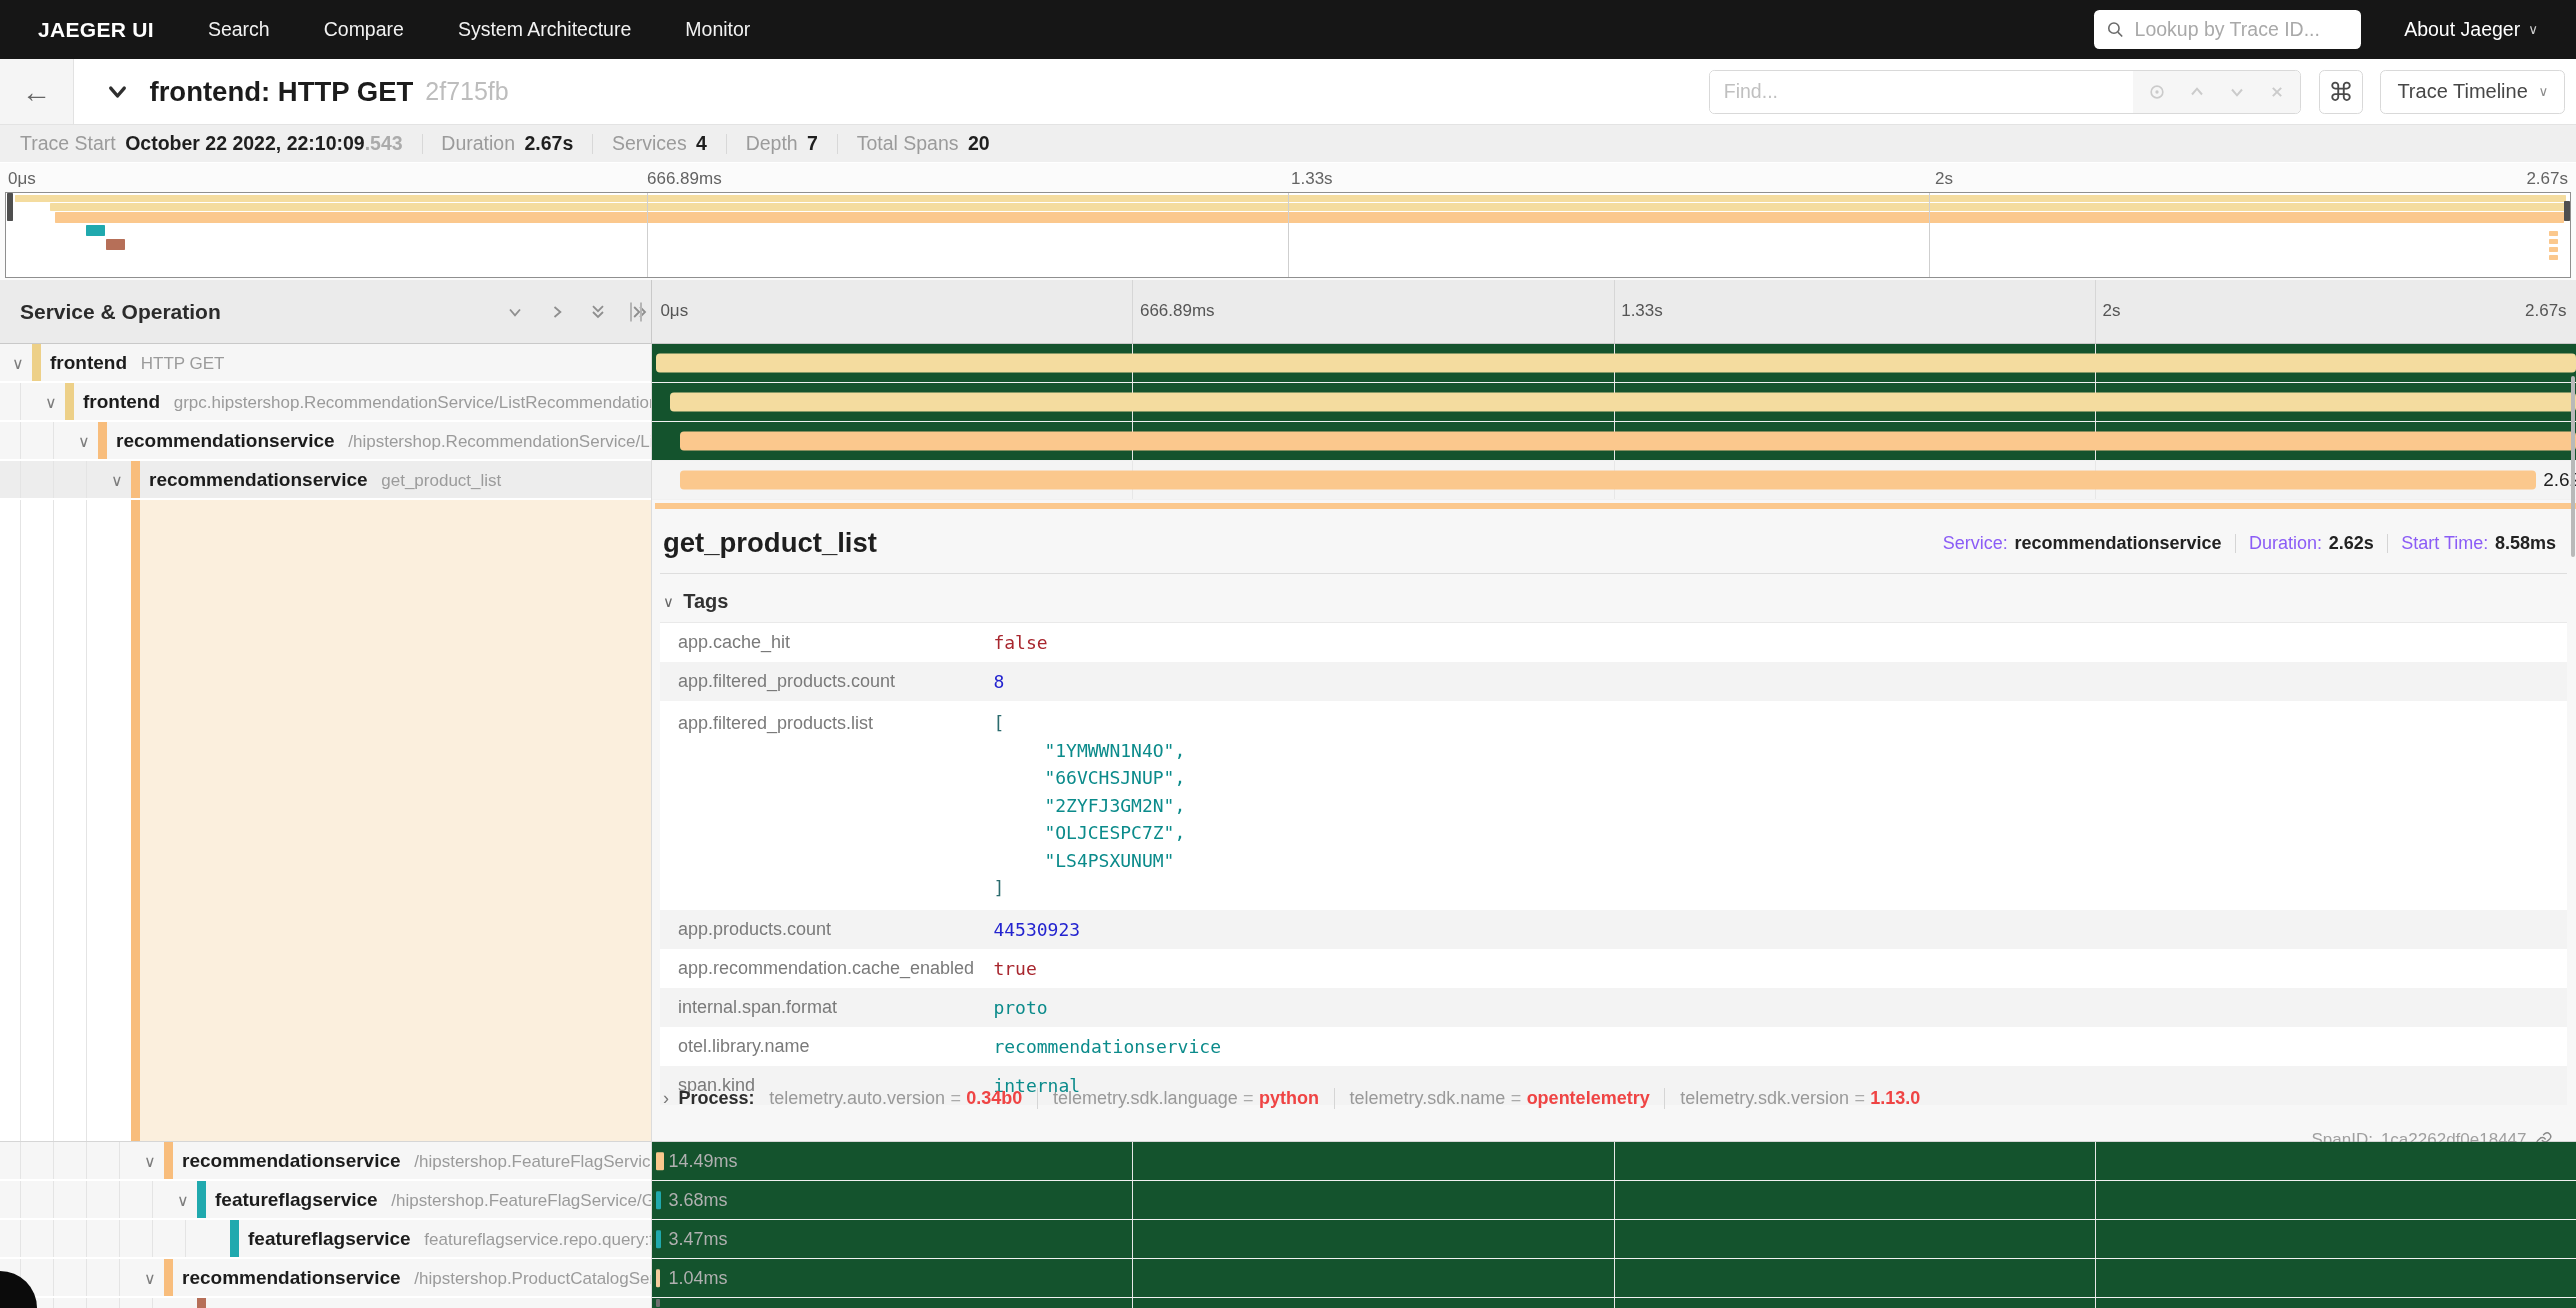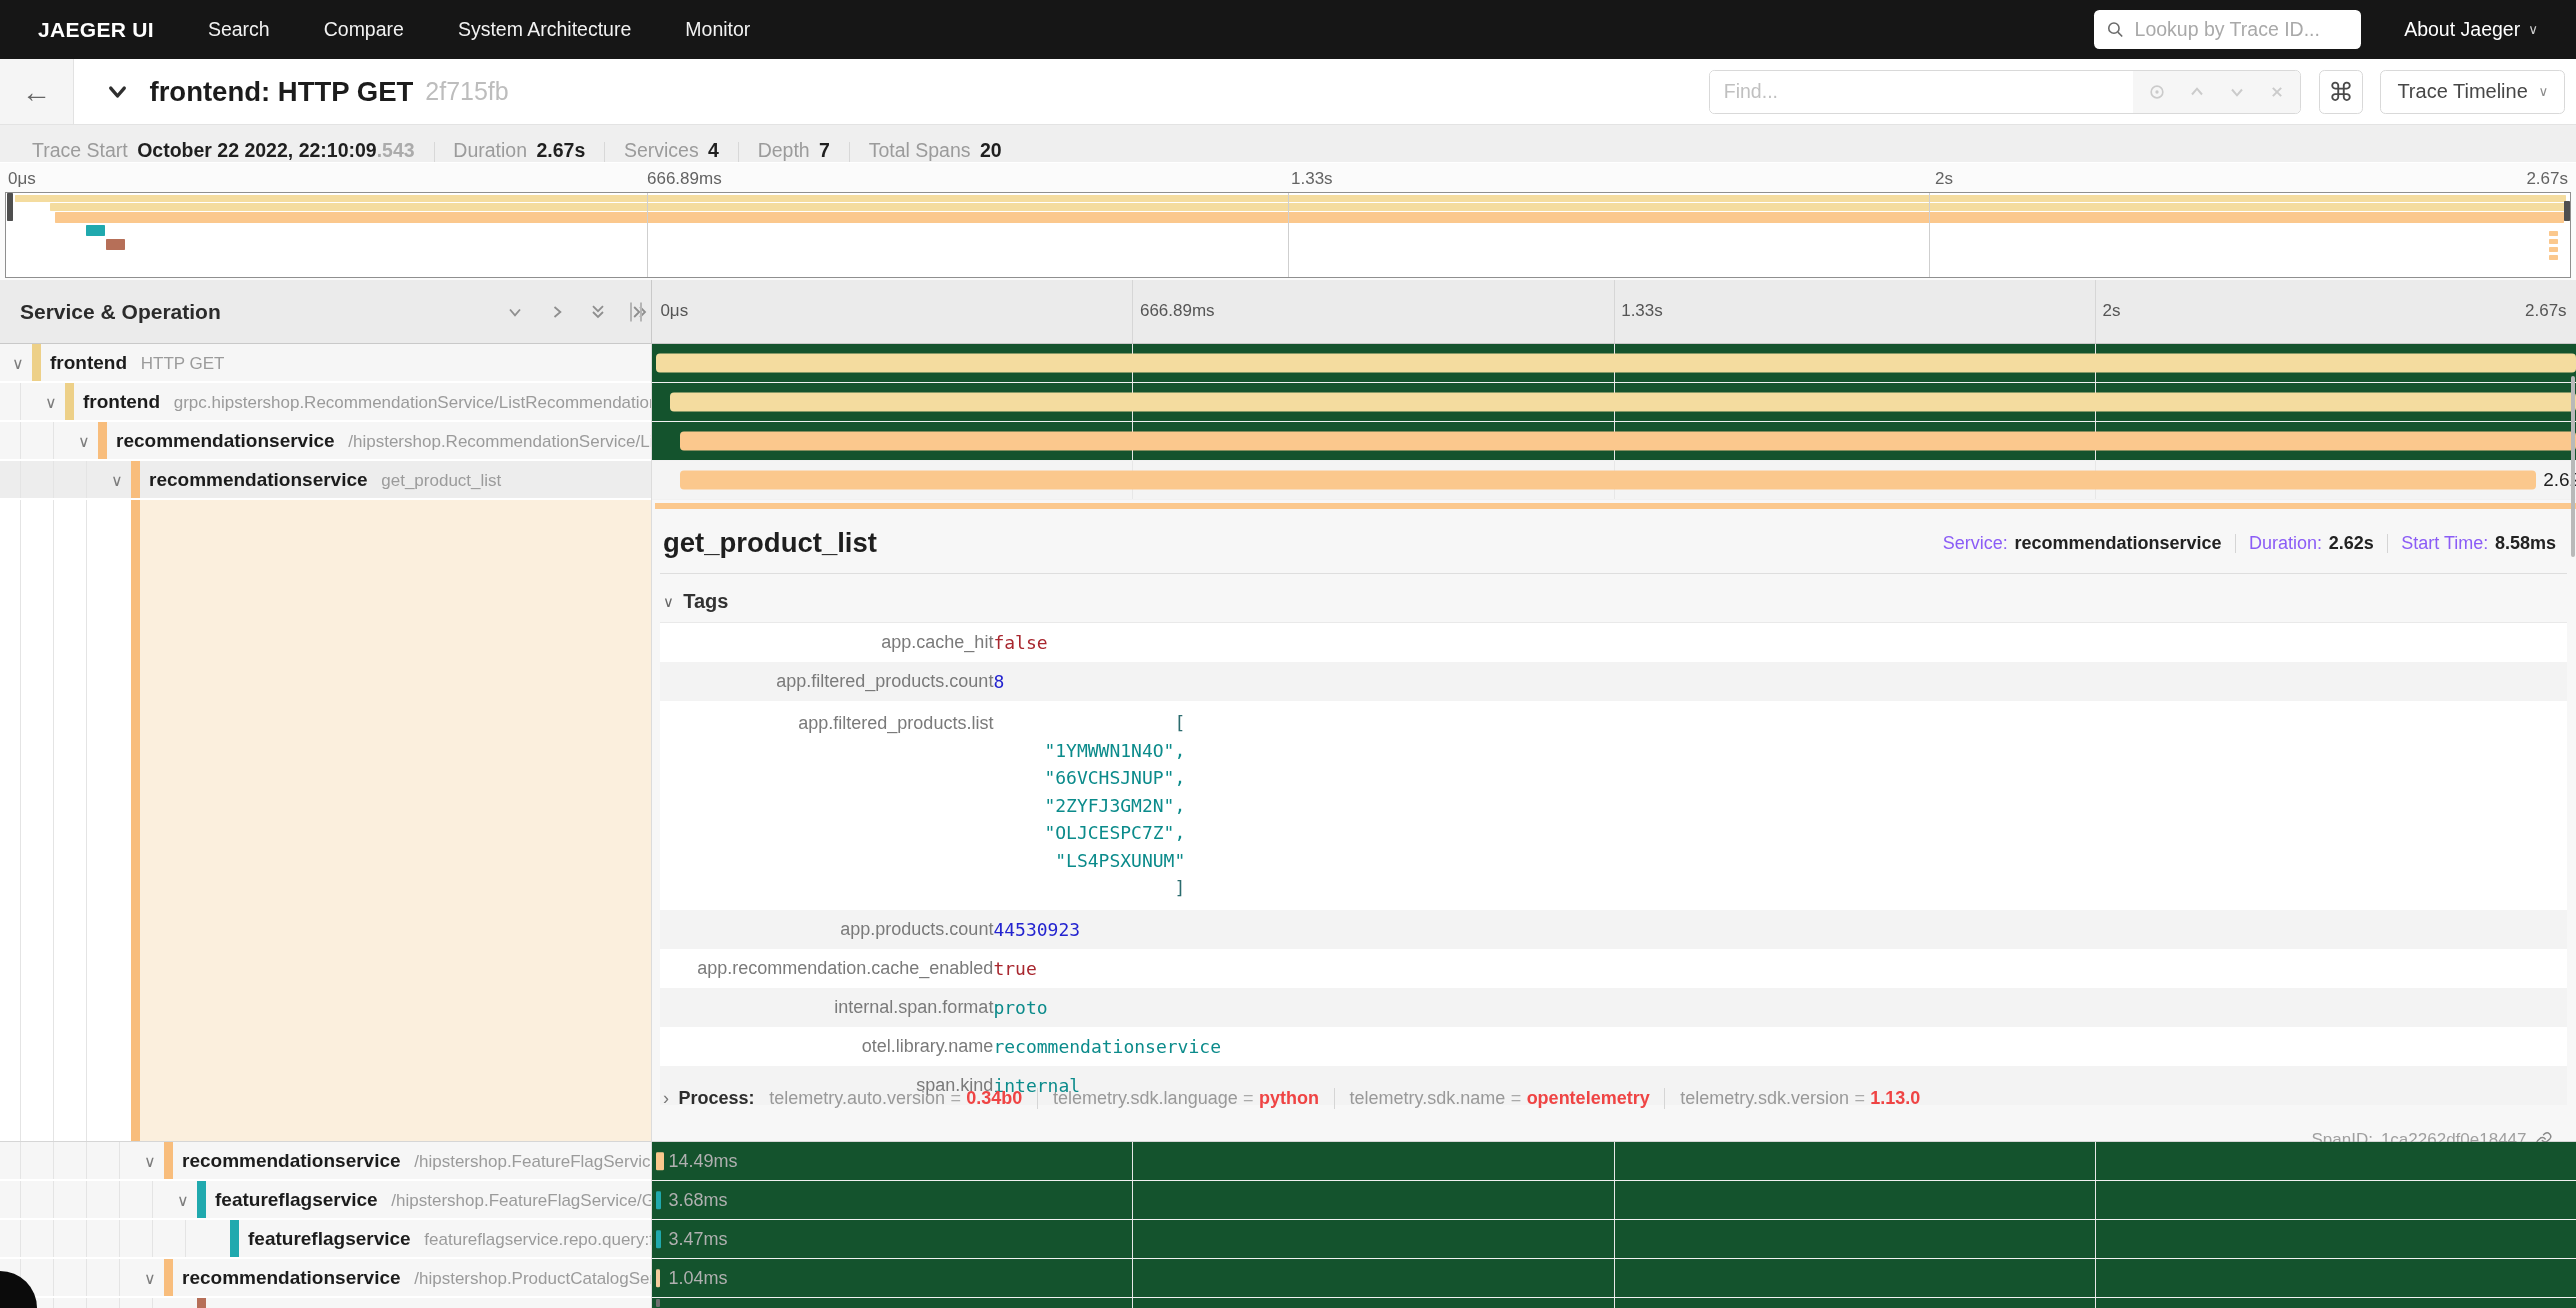--- a/index.html
+++ b/index.html
@@ -45,21 +45,21 @@
                 justify-content:center; gap:20px; }
   .find-icons svg { display:block; }
   .cmd-btn { width:44px; height:44px; margin-left:17.5px; border:1.3px solid #d9d9d9; border-radius:5.4px;
              display:flex; align-items:center; justify-content:center; font-size:25.5px; color:#4a4a4a; background:#fff; }
   .view-btn { height:44px; margin-left:17.5px; border:1.3px solid #d9d9d9; border-radius:5.4px; background:#fff;
               display:flex; align-items:center; gap:10.7px; padding:0 16px; font-size:20px; color:#474747; }
   .view-btn .chev { font-size:13.4px; color:#8a8a8a; }
 
   
   .meta-bar { position:absolute; left:0; top:124px; width:2576px; height:38px; background:#efefef;
-              border-top:0.7px solid #e3e3e3; display:flex; align-items:flex-end; padding-left:32px; font-size:19.5px; }
+              border-top:0.7px solid #e3e3e3; display:flex; align-items:center; padding-left:20px; font-size:19.5px; }
   .meta-item { display:flex; align-items:center; }
   .meta-label { color:#9b9b9b; margin-right:9.4px; }
   .meta-value { color:#1f1f1f; font-weight:700; }
   .meta-suffix { color:#ababab; font-weight:700; }
   .meta-sep { width:0.7px; height:20px; background:#d8d8d8; margin:0 19px; }
 
   
   .mini-labels { position:absolute; left:0; top:163px; width:2576px; height:29.5px; background:#fbfbfb; }
   .mini-labels span { position:absolute; top:6px; font-size:17px; color:#636363; }
   .mini-wrap { position:absolute; left:0; top:192px; width:2576px; height:88px; background:#fbfbfb; padding:0 5.4px; }
@@ -116,21 +116,21 @@
   .d-title-row { position:absolute; left:12px; right:20px; top:24px; height:38px; display:flex; align-items:center; }
   .d-title { font-size:27.5px; font-weight:700; color:#1e1e1e; }
   .d-meta { margin-left:auto; display:flex; align-items:center; font-size:18px; }
   .d-meta .lbl { color:#8b5cf6; margin-right:6.7px; }
   .d-meta .val { color:#222; font-weight:700; }
   .d-meta .sep { width:0.7px; height:19px; background:#d5d5d5; margin:0 13.4px; }
   .d-divider { position:absolute; left:9.4px; right:9.4px; top:73px; height:1.3px; background:#dedede; }
   .tags-header { position:absolute; left:12px; top:90px; display:flex; align-items:center; gap:9.4px; }
   .tags-chev { font-size:14.8px; color:#666; }
   .tags-title { font-size:20px; font-weight:700; color:#333; }
-  .tags-table { position:absolute; left:9.4px; right:9.4px; top:122px; border-top:0.7px solid #e9e9e9;text-align:right; }
+  .tags-table { position:absolute; left:9.4px; right:9.4px; top:122px; border-top:0.7px solid #e9e9e9; }
   .tag-row { display:flex; align-items:center; min-height:39px; background:#fff; }
   .tag-row.alt { background:#f3f3f3; }
   .tag-row.tall { align-items:flex-start; padding:8px 0; }
   .tag-key { width:333px; padding-left:17.5px; font-size:18px; color:#7a7a7a; flex-shrink:0; }
   .tag-row.tall .tag-key { padding-top:4px; }
   .tag-val { font-family:"DejaVu Sans Mono", monospace; font-size:18px; }
   .v-bool { color:#a8262e; }
   .v-num  { color:#2323cf; }
   .v-str  { color:#0b8b8b; }
   .l-line { line-height:27.5px; color:#0b8b8b; }

